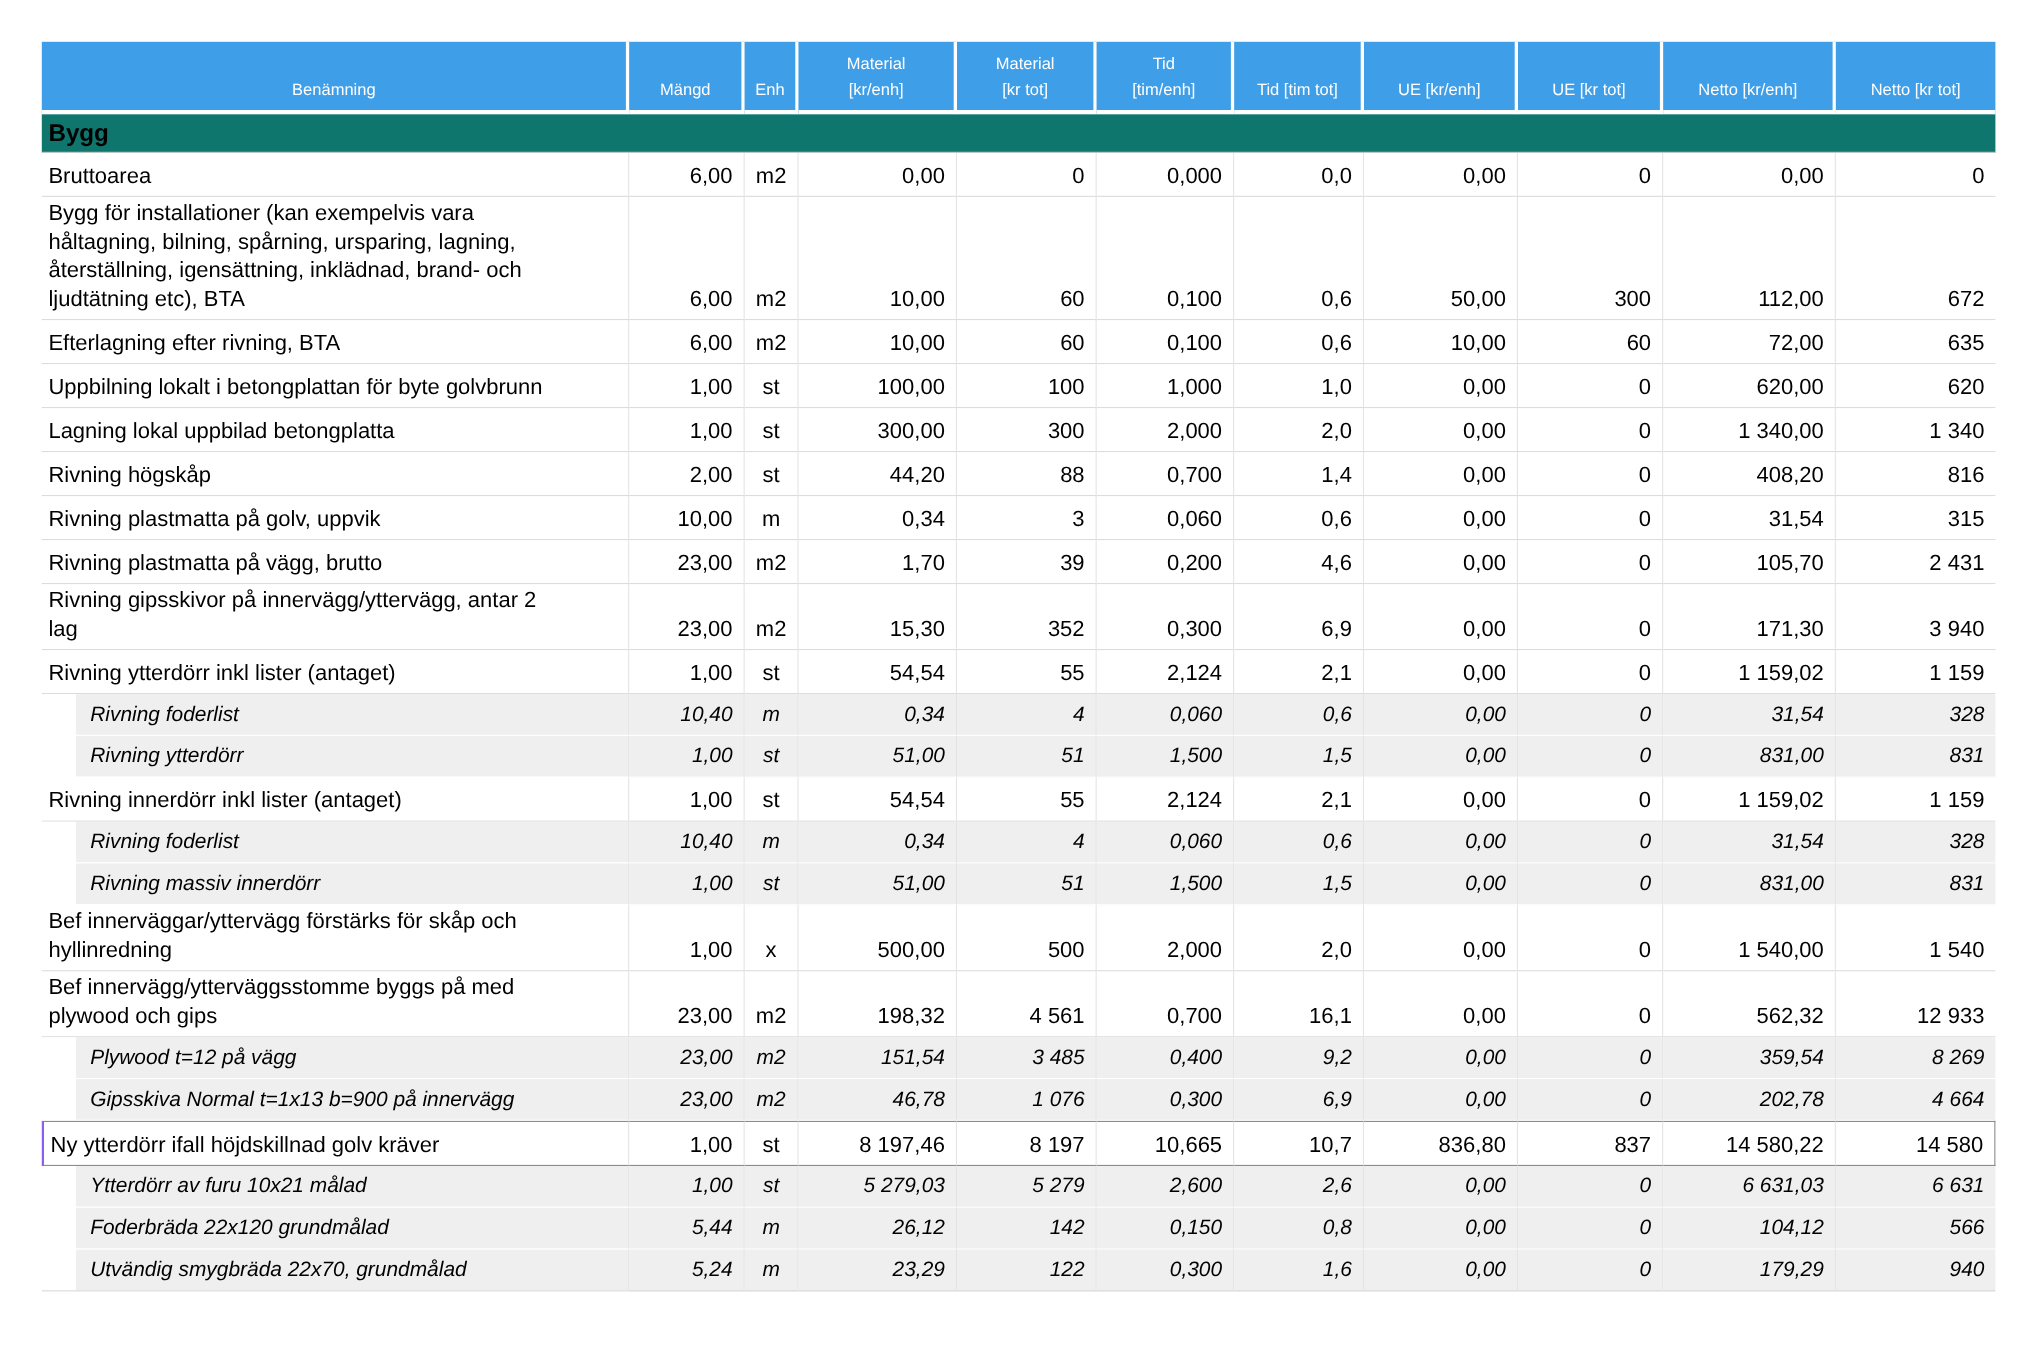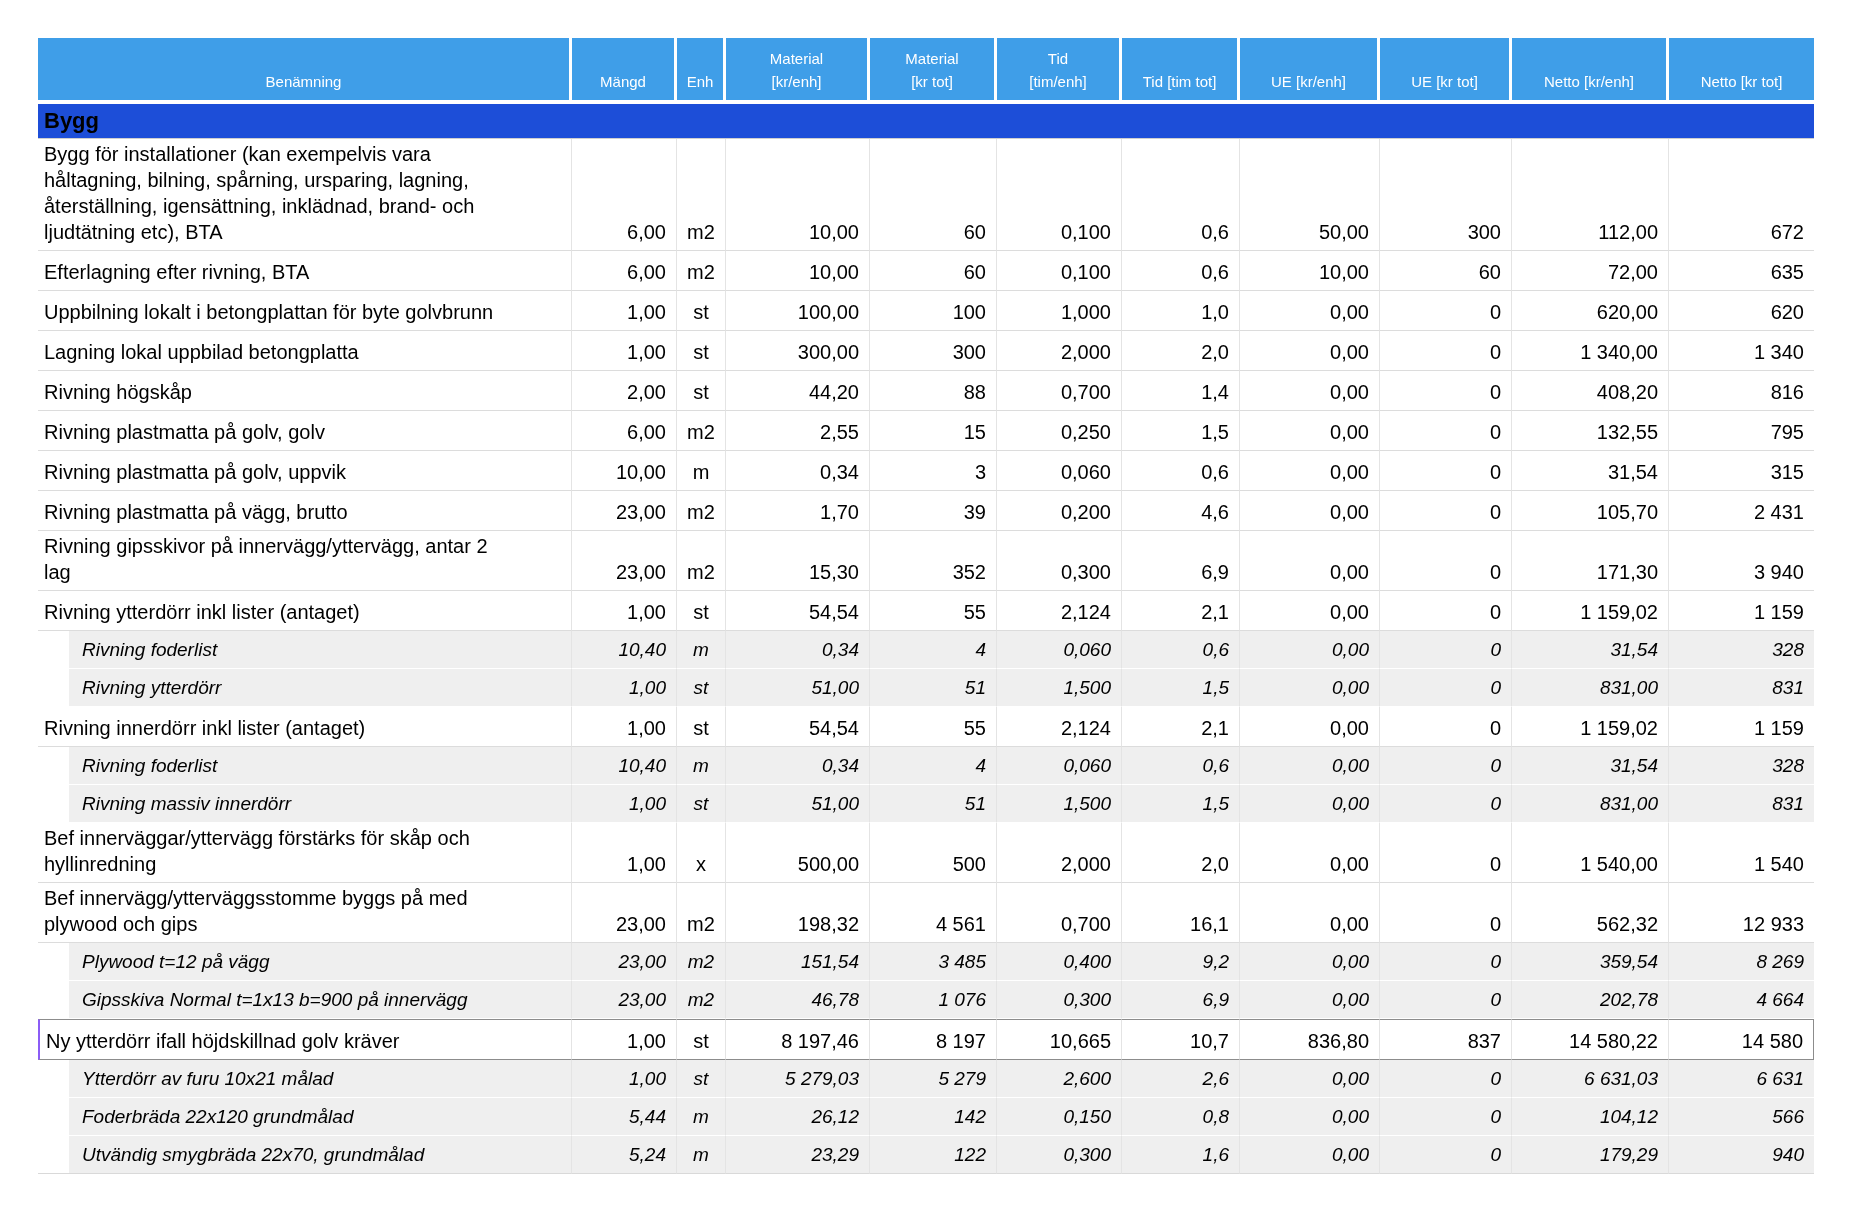--- a/index.html
+++ b/index.html
@@ -51,21 +51,21 @@
     text-align: center;
     padding: 0 4px 7px 4px;
     white-space: pre;
     border-bottom: 4px solid #ffffff;
     border-right: 3px solid #ffffff;
     overflow: hidden;
   }
   thead th:last-child { border-right: none; }
 
   tr.section td {
-    background: #1d4ed8;
+    background: #0f766e;
     font-weight: bold;
     font-size: 22px;
     height: 34px;
     vertical-align: middle;
     padding: 0 0 0 6px;
     border-bottom: 1px solid #cfcfcf;
   }
 
   tbody td {
     vertical-align: bottom;
@@ -144,20 +144,33 @@
           <th>UE [kr/enh]</th>
           <th>UE [kr tot]</th>
           <th>Netto [kr/enh]</th>
           <th>Netto [kr tot]</th>
         </tr>
       </thead>
       <tbody>
         <tr class="section">
           <td colspan="11">Bygg</td>
         </tr>
+      <tr class="main">
+    <td class="c0">Bruttoarea</td>
+    <td class="c1 num">6,00</td>
+    <td class="c2">m2</td>
+    <td class="c3 num">0,00</td>
+    <td class="c4 num">0</td>
+    <td class="c5 num">0,000</td>
+    <td class="c6 num">0,0</td>
+    <td class="c7 num">0,00</td>
+    <td class="c8 num">0</td>
+    <td class="c9 num">0,00</td>
+    <td class="c10 num">0</td>
+  </tr>
           <tr class="main">
     <td class="c0">Bygg för installationer (kan exempelvis vara
 håltagning, bilning, spårning, ursparing, lagning,
 återställning, igensättning, inklädnad, brand- och
 ljudtätning etc), BTA</td>
     <td class="c1 num">6,00</td>
     <td class="c2">m2</td>
     <td class="c3 num">10,00</td>
     <td class="c4 num">60</td>
     <td class="c5 num">0,100</td>
@@ -213,33 +226,20 @@
     <td class="c3 num">44,20</td>
     <td class="c4 num">88</td>
     <td class="c5 num">0,700</td>
     <td class="c6 num">1,4</td>
     <td class="c7 num">0,00</td>
     <td class="c8 num">0</td>
     <td class="c9 num">408,20</td>
     <td class="c10 num">816</td>
   </tr>
           <tr class="main">
-    <td class="c0">Rivning plastmatta på golv, golv</td>
-    <td class="c1 num">6,00</td>
-    <td class="c2">m2</td>
-    <td class="c3 num">2,55</td>
-    <td class="c4 num">15</td>
-    <td class="c5 num">0,250</td>
-    <td class="c6 num">1,5</td>
-    <td class="c7 num">0,00</td>
-    <td class="c8 num">0</td>
-    <td class="c9 num">132,55</td>
-    <td class="c10 num">795</td>
-  </tr>
-          <tr class="main">
     <td class="c0">Rivning plastmatta på golv, uppvik</td>
     <td class="c1 num">10,00</td>
     <td class="c2">m</td>
     <td class="c3 num">0,34</td>
     <td class="c4 num">3</td>
     <td class="c5 num">0,060</td>
     <td class="c6 num">0,6</td>
     <td class="c7 num">0,00</td>
     <td class="c8 num">0</td>
     <td class="c9 num">31,54</td>

